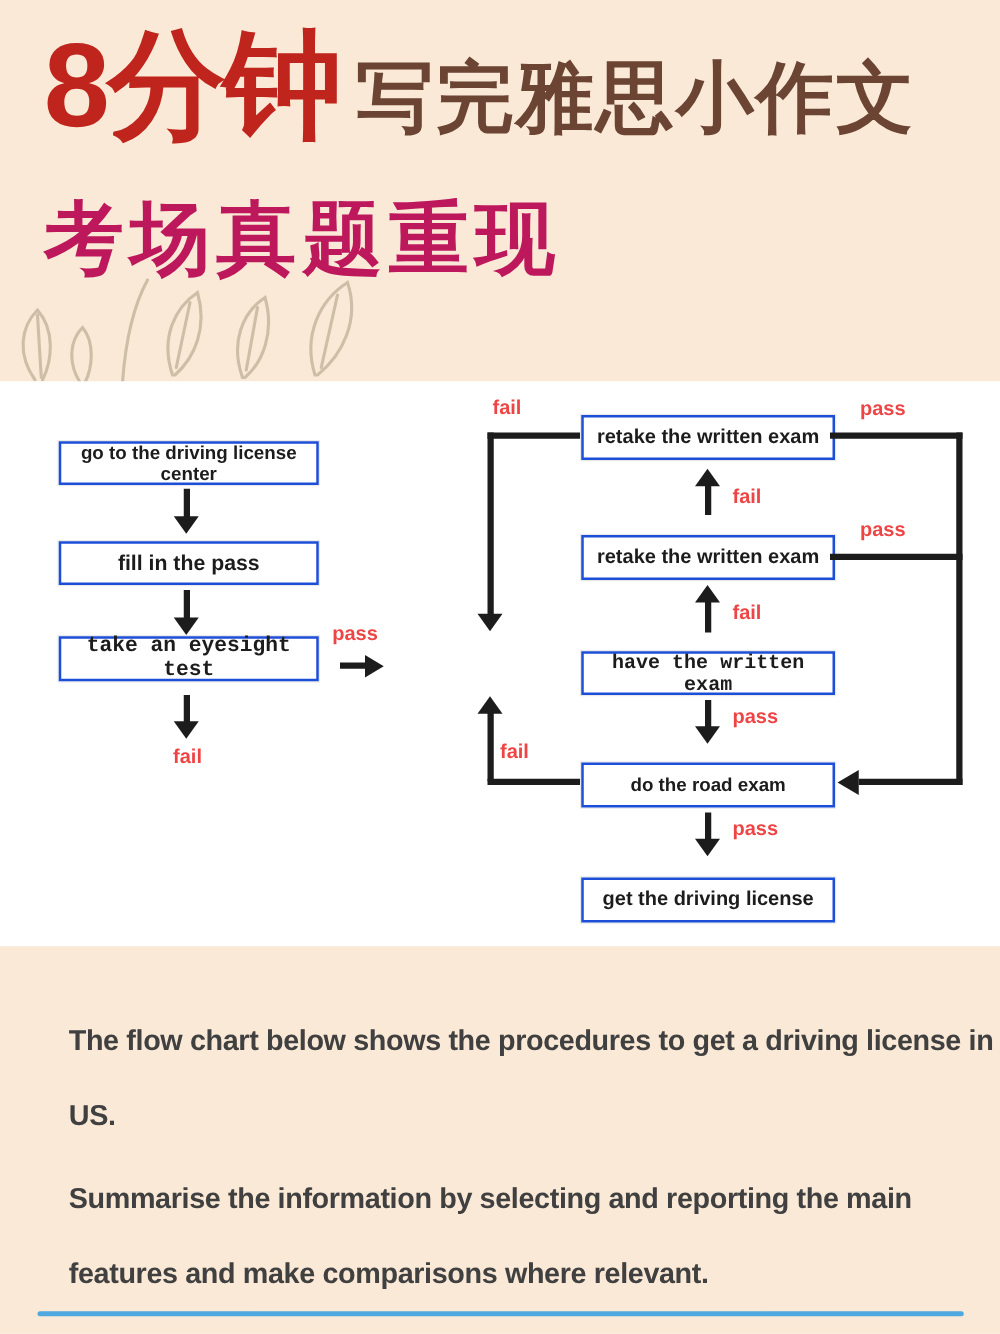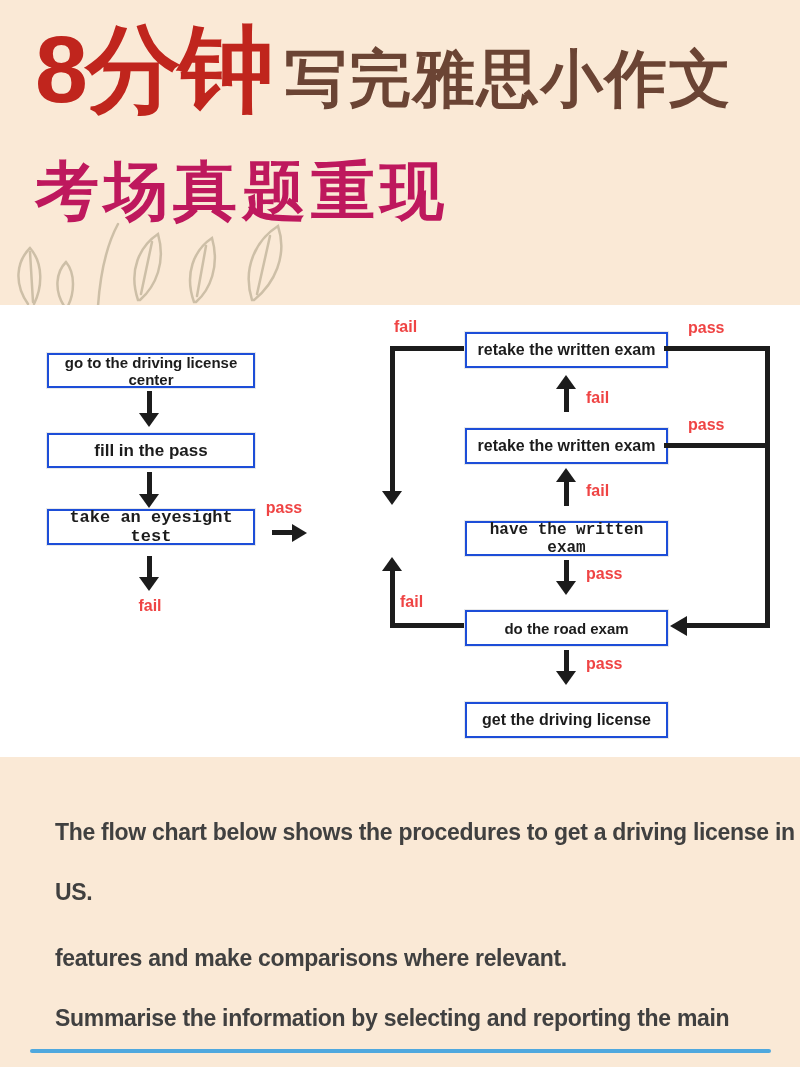--- a/index.html
+++ b/index.html
@@ -120,19 +120,19 @@
     <div class="vline" style="left:765px;top:41px;height:282px;"></div>
     <div class="hline" style="left:687px;top:318px;width:83px;"></div>
     <div class="tri tri-left" style="left:670px;top:311px;"></div>
   </div>
 
   <div class="task-p" style="top:802px;">
     <div class="task-line">The flow chart below shows the procedures to get a driving license in</div>
     <div class="task-line">US.</div>
   </div>
   <div class="task-p" style="top:928px;">
+    <div class="task-line">Summarise the information by selecting and reporting the main</div>
     <div class="task-line">features and make comparisons where relevant.</div>
-    <div class="task-line">Summarise the information by selecting and reporting the main</div>
   </div>
 
   <div class="divider" style="left:30px;top:1049px;width:741px;"></div>
 
 </div>
 
 </body></html>

